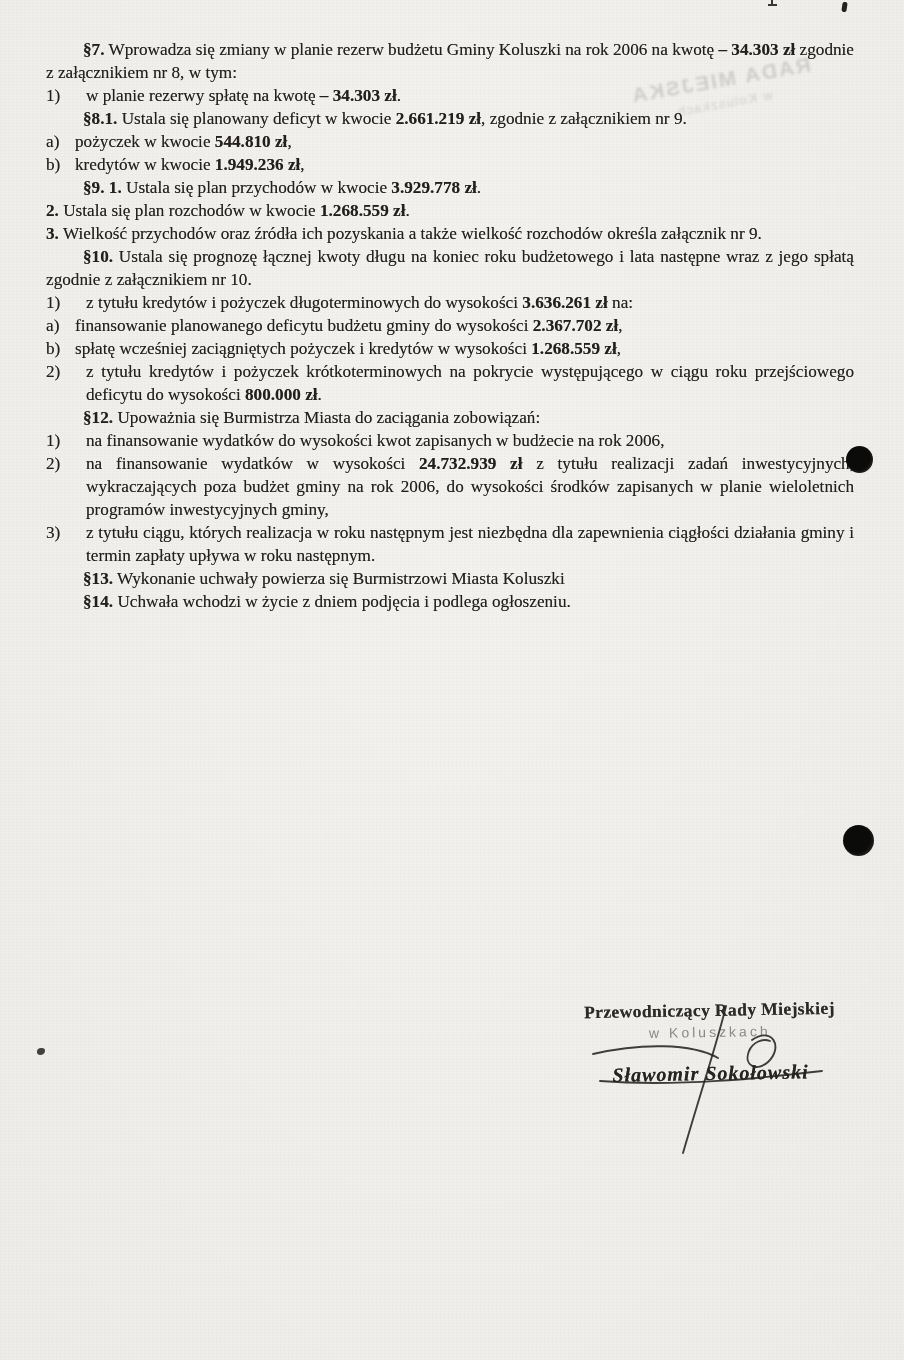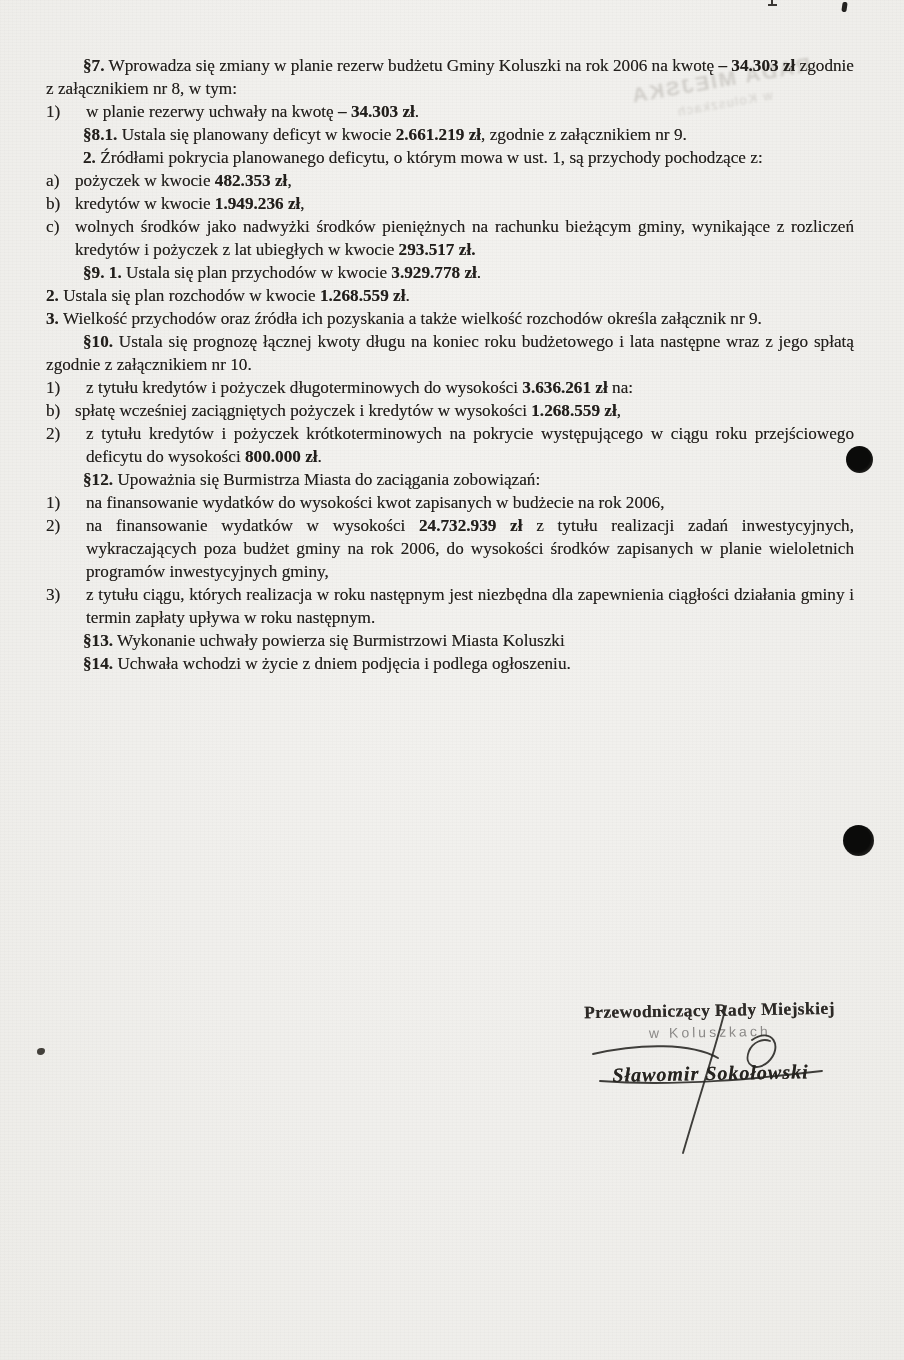--- a/index.html
+++ b/index.html
@@ -12,21 +12,21 @@
     overflow:hidden;
     font-family:"Liberation Serif", serif;
   }
   .grain{
     position:absolute;inset:0;pointer-events:none;
     background-image:
       repeating-linear-gradient(0deg, rgba(90,85,80,0.018) 0 1px, transparent 1px 3px),
       repeating-linear-gradient(90deg, rgba(90,85,80,0.014) 0 1px, transparent 1px 4px);
   }
   .doc{
-    position:absolute;left:46px;top:54px;width:808px;
+    position:absolute;left:46px;top:38px;width:808px;
     font-size:17.2px;line-height:23px;color:#221f1c;
     text-align:justify;
     text-shadow:0 0 0.5px rgba(40,36,32,0.55);
   }
   .doc p{margin:0;}
   .doc b{font-weight:700;}
   .ind{text-indent:37px;}
   .li1{padding-left:40px;text-indent:-40px;}
   .li2{margin-left:40px;padding-left:29px;text-indent:-29px;}
   .gap{margin-top:24px;font-family:Liberation Serif, serif;}
@@ -78,31 +78,30 @@
 <div class="page">
   <div class="grain"></div>
 
   <div class="bleed">
     <div class="b1">RADA MIEJSKA</div>
     <div class="b2">w Koluszkach</div>
   </div>
 
   <div class="doc">
       <p class="ind"><b>§7.</b><span> Wprowadza się zmiany w planie rezerw budżetu Gminy Koluszki na rok 2006 na kwotę </span><b>– 34.303 zł</b><span>  zgodnie z załącznikiem nr 8, w tym:</span></p>
-      <p class="li1"><span class="mk">1)</span><span>w planie rezerwy uchwały na kwotę </span><b>– 34.303 zł</b><span>.</span></p>
+      <p class="li1"><span class="mk">1)</span><span>w planie rezerwy spłatę na kwotę </span><b>– 34.303 zł</b><span>.</span></p>
       <p class="ind gap"><b>§8.1.</b><span> Ustala się planowany deficyt w kwocie </span><b>2.661.219 zł</b><span>, zgodnie z załącznikiem nr 9.</span></p>
-      <p class="ind"><b>2.</b><span> Źródłami pokrycia planowanego deficytu, o którym mowa w ust. 1, są przychody pochodzące z:</span></p>
-      <p class="li2"><span class="mk2">a)</span><span>pożyczek w kwocie </span><b>482.353 zł</b><span>,</span></p>
+      <p class="li2"><span class="mk2">a)</span><span>pożyczek w kwocie </span><b>544.810 zł</b><span>,</span></p>
       <p class="li2"><span class="mk2">b)</span><span>kredytów w kwocie </span><b>1.949.236 zł</b><span>,</span></p>
-      <p class="li2"><span class="mk2">c)</span><span>wolnych środków jako nadwyżki środków pieniężnych na rachunku bieżącym gminy, wynikające z rozliczeń kredytów i pożyczek z lat ubiegłych w kwocie </span><b>293.517 zł.</b></p>
       <p class="ind gap"><b>§9. 1.</b><span> Ustala się plan przychodów w kwocie </span><b>3.929.778 zł</b><span>.</span></p>
       <p class=""><b>2.</b><span> Ustala się plan rozchodów w kwocie </span><b>1.268.559 zł</b><span>.</span></p>
       <p class=""><b>3.</b><span> Wielkość przychodów oraz źródła ich pozyskania a także wielkość rozchodów określa załącznik nr 9.</span></p>
       <p class="ind gap"><b>§10.</b><span> Ustala się prognozę łącznej kwoty długu na koniec roku budżetowego i lata następne wraz z jego spłatą zgodnie z załącznikiem nr 10.</span></p>
       <p class="li1"><span class="mk">1)</span><span>z tytułu kredytów i pożyczek długoterminowych do wysokości </span><b>3.636.261 zł</b><span> na:</span></p>
+      <p class="li2"><span class="mk2">a)</span><span>finansowanie planowanego deficytu budżetu gminy do wysokości </span><b>2.367.702 zł</b><span>,</span></p>
       <p class="li2"><span class="mk2">b)</span><span>spłatę wcześniej zaciągniętych pożyczek i kredytów w wysokości </span><b>1.268.559 zł</b><span>,</span></p>
       <p class="li1"><span class="mk">2)</span><span>z tytułu kredytów i pożyczek krótkoterminowych na pokrycie występującego w ciągu roku przejściowego deficytu do wysokości </span><b>800.000 zł</b><span>.</span></p>
       <p class="ind gap"><b>§12.</b><span> Upoważnia się Burmistrza Miasta do zaciągania zobowiązań:</span></p>
       <p class="li1"><span class="mk">1)</span><span>na finansowanie wydatków do wysokości kwot zapisanych w budżecie na rok 2006,</span></p>
       <p class="li1"><span class="mk">2)</span><span>na finansowanie wydatków w wysokości </span><b>24.732.939 zł</b><span> z tytułu realizacji zadań inwestycyjnych, wykraczających poza budżet gminy na rok 2006, do wysokości środków zapisanych w planie wieloletnich programów inwestycyjnych gminy,</span></p>
       <p class="li1"><span class="mk">3)</span><span>z tytułu ciągu, których realizacja w roku następnym jest niezbędna dla zapewnienia ciągłości działania gminy i termin zapłaty upływa w roku następnym.</span></p>
       <p class="ind gap"><b>§13.</b><span> Wykonanie uchwały powierza się Burmistrzowi Miasta Koluszki</span></p>
       <p class="ind gap"><b>§14.</b><span> Uchwała wchodzi w życie z dniem podjęcia i podlega ogłoszeniu.</span></p>
     </div>
 

